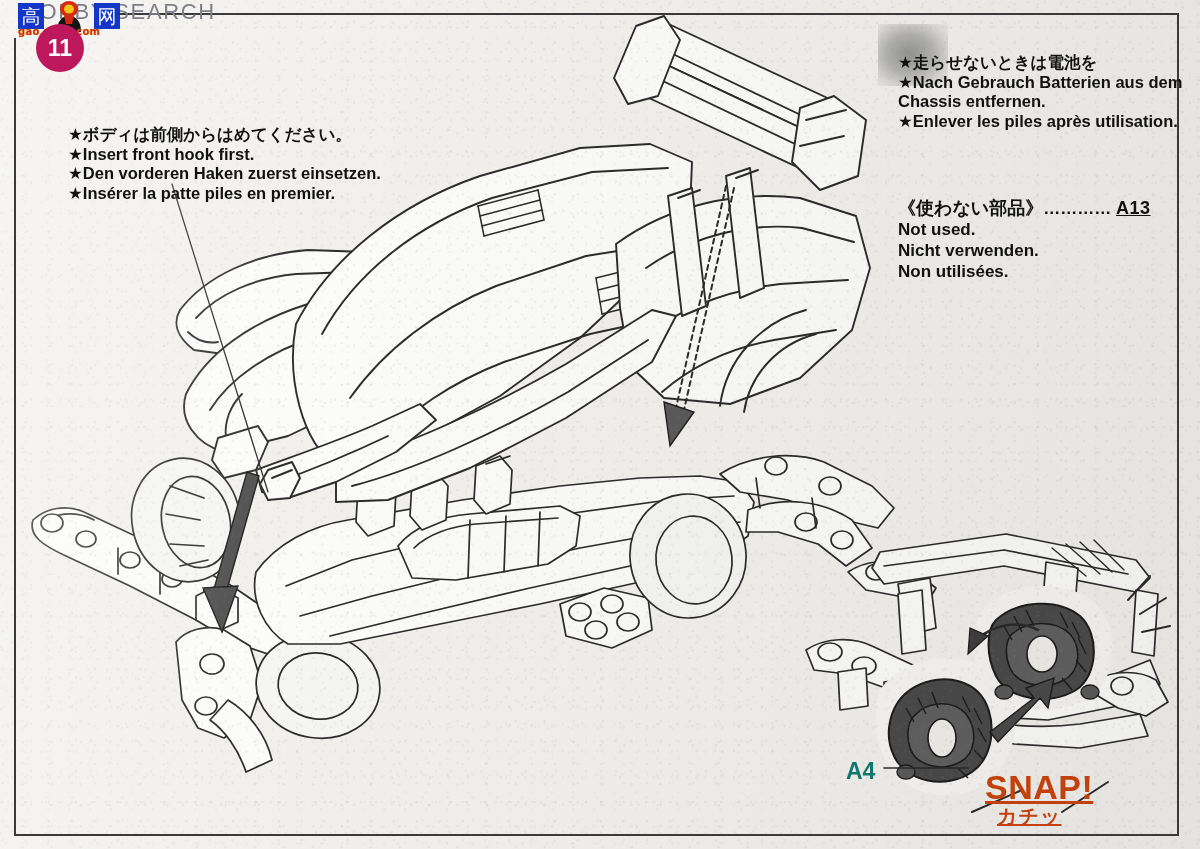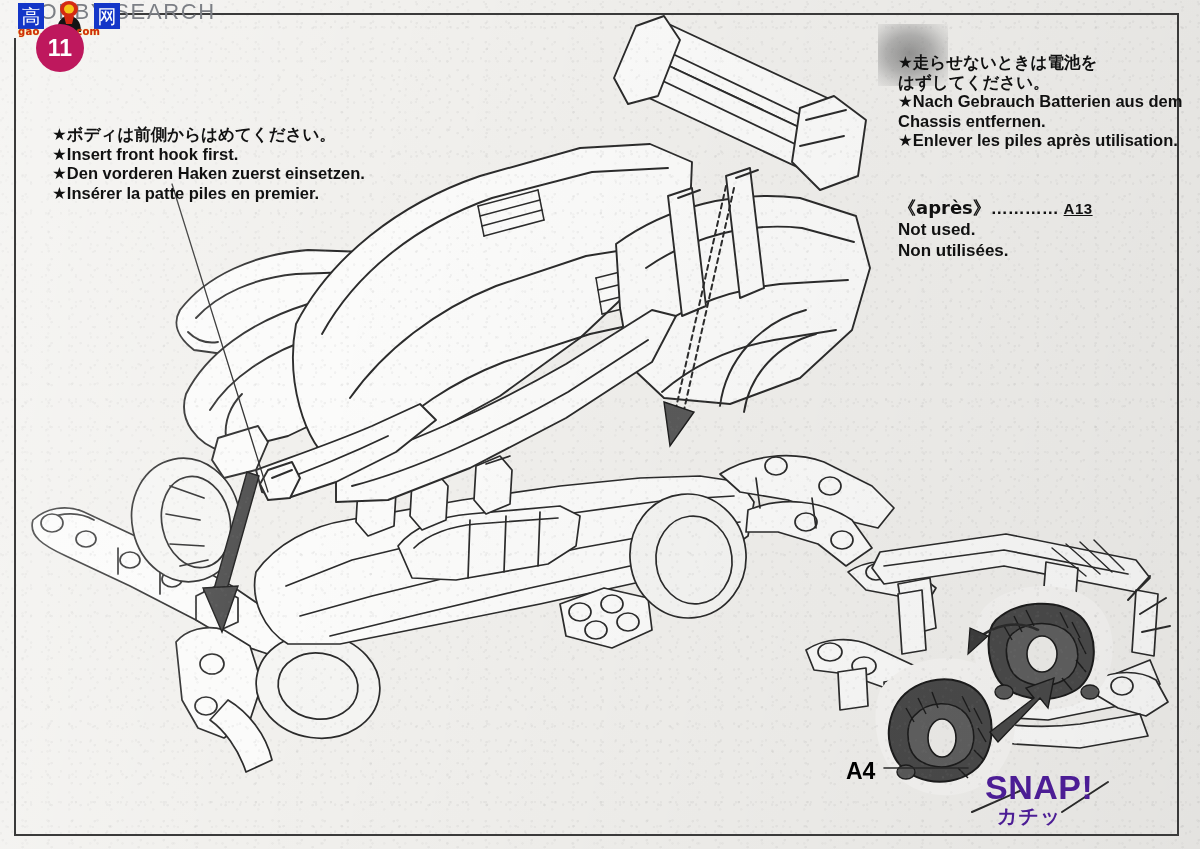--- a/index.html
+++ b/index.html
@@ -48,40 +48,40 @@
     text-shadow:0 0 1px #f0c000;}
 
   
   #step-badge{position:absolute;left:36px;top:24px;width:48px;height:48px;
     border-radius:50%;background:#be185d;color:#fff;font-size:23px;font-weight:700;
     line-height:48px;text-align:center;font-family:"Liberation Sans",sans-serif;}
 
   
   .note{position:absolute;color:#111;font-weight:700;margin-top:17px;}
   .note .ln{display:block;white-space:pre;}
-  #note-body{left:52px;top:108px;font-size:16.5px;line-height:19.6px;}
+  #note-body{left:68px;top:108px;font-size:16.5px;line-height:19.6px;}
   #note-batt{left:898px;top:36px;font-size:16.5px;line-height:19.6px;}
   #note-notused{left:898px;top:180px;font-size:17px;line-height:21px;}
   #note-notused .hdr{font-size:18px;}
-  #note-notused .code{font-size:15px;font-weight:700;letter-spacing:.5px;text-decoration:underline;}
+  #note-notused .code{font-size:18px;font-weight:700;letter-spacing:.5px;text-decoration:underline;}
   .jp{font-family:"DejaVu Sans",sans-serif;}
 
   
   #smudge{position:absolute;left:878px;top:24px;width:70px;height:62px;
     background:radial-gradient(ellipse at 45% 48%, rgba(110,110,110,.72) 0%, rgba(130,130,130,.58) 42%, rgba(150,150,150,.28) 72%, rgba(170,170,170,0) 100%);
     filter:blur(.4px);}
 
   
-  #snap{position:absolute;left:985px;top:770px;color:#4c1d95;}
+  #snap{position:absolute;left:985px;top:770px;color:#c2410c;text-decoration:underline;}
   #snap .big{font-size:34px;font-weight:700;letter-spacing:.5px;line-height:34px;}
   #snap .kana{font-size:20px;font-weight:700;line-height:24px;
     font-family:"DejaVu Sans",sans-serif;letter-spacing:1px;margin-left:12px;}
 
   
-  #a4-label{position:absolute;left:846px;top:758px;font-size:23px;font-weight:700;color:#000000;}
+  #a4-label{position:absolute;left:846px;top:758px;font-size:23px;font-weight:700;color:#0f766e;}
 
   svg{position:absolute;left:0;top:0;}
   .ln-art{fill:none;stroke:#2b2b2b;stroke-linecap:round;stroke-linejoin:round;}
   .art-fill{fill:#fbfbfa;stroke:#2b2b2b;stroke-linejoin:round;stroke-linecap:round;}
   .art-fill2{fill:#f5f5f3;stroke:#2b2b2b;stroke-linejoin:round;stroke-linecap:round;}
   .dark-part{fill:#4a4a4a;stroke:#1c1c1c;stroke-linejoin:round;}
   .dark-part2{fill:#606060;stroke:#1c1c1c;stroke-linejoin:round;}
   .halo{fill:#f6f5f3;stroke:none;}
 </style>
 </head>
@@ -334,29 +334,29 @@
 
   <div class="note" id="note-body">
     <span class="ln jp">★ボディは前側からはめてください。</span>
     <span class="ln">★Insert front hook first.</span>
     <span class="ln">★Den vorderen Haken zuerst einsetzen.</span>
     <span class="ln">★Insérer la patte piles en premier.</span>
   </div>
 
   <div class="note" id="note-batt">
     <span class="ln jp">★走らせないときは電池を</span>
-    <span class="ln jp">はずしてください。</span>
     <span class="ln">★Nach Gebrauch Batterien aus dem</span>
     <span class="ln">Chassis entfernen.</span>
     <span class="ln">★Enlever les piles après utilisation.</span>
   </div>
 
   <div class="note" id="note-notused">
-    <span class="ln"><span class="hdr jp">《après》</span><span>…………</span> <span class="code">A13</span></span>
+    <span class="ln"><span class="hdr jp">《使わない部品》</span><span>…………</span> <span class="code">A13</span></span>
     <span class="ln">Not used.</span>
+    <span class="ln">Nicht verwenden.</span>
     <span class="ln">Non utilisées.</span>
   </div>
 
   <div id="a4-label">A4</div>
 
   <div id="snap">
     <div class="big">SNAP!</div>
     <div class="kana">カチッ</div>
   </div>
 

